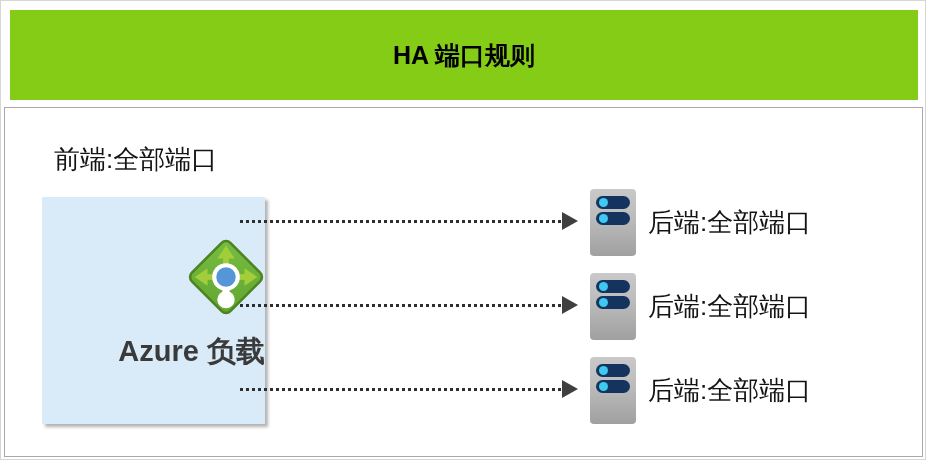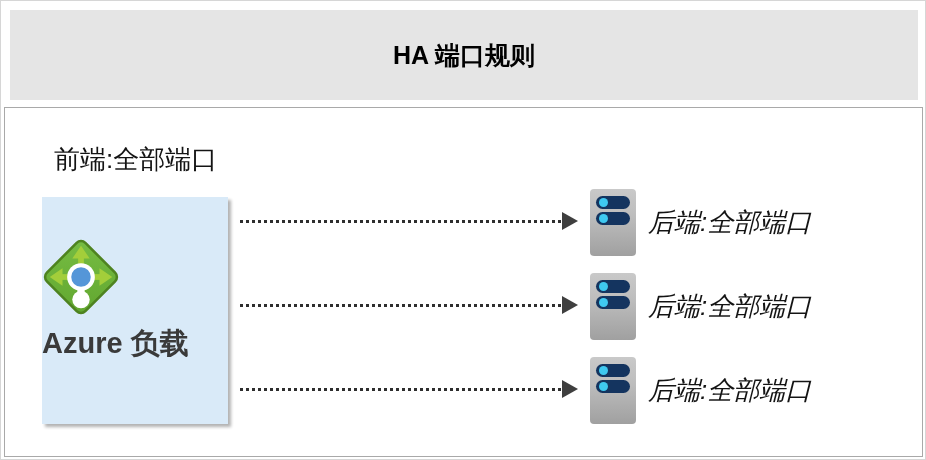--- a/index.html
+++ b/index.html
@@ -7,42 +7,42 @@
   body { font-family: "Liberation Sans", "DejaVu Sans", sans-serif; position: relative; }
 
   .canvas {
     position: absolute; left: 0; top: 0; width: 926px; height: 460px;
     background: #ffffff; border: 1px solid #d6d6d6;
   }
 
   
   .header-box {
     position: absolute; left: 9px; top: 9px; width: 908px; height: 90px;
-    background: #e5e5e5;
+    background: #84cc16;
     display: flex; flex-direction: column; align-items: center; justify-content: center;
   }
   .header-title { font-size: 25px; font-weight: bold; color: #000; line-height: 32px; }
   .header-subtitle { font-size: 24px; font-weight: normal; color: #000; line-height: 33px; }
 
   
   .content-box {
     position: absolute; left: 3px; top: 106px; width: 919px; height: 350px;
     background: #ffffff; border: 1px solid #a9a9a9;
   }
   .frontend-label {
     position: absolute; left: 49px; top: 34px;
     font-size: 26px; color: #141414; white-space: nowrap;
   }
 
   
   .lb-box {
-    position: absolute; left: 37px; top: 89px; width: 186px; height: 227px;
+    position: absolute; left: 37px; top: 89px; width: 223px; height: 227px;
     background: #d9eaf8;
     box-shadow: 3px 3px 3px rgba(0,0,0,0.3);
-    display: flex; flex-direction: column; align-items: flex-start;
+    display: flex; flex-direction: column; align-items: flex-end; gap: 8px;
   }
   .lb-icon { margin-top: 41px; width: 78px; height: 78px; }
   .lb-label {
     margin-top: 11px; text-align: center;
     font-size: 29px; font-weight: bold; color: #3a3a3a; line-height: 33px;
     white-space: nowrap;
   }
 
   
   .arrow {
@@ -75,21 +75,21 @@
   }
   .server .bar-1 { top: 7px; }
   .server .bar-2 { top: 23px; }
   .server .bar::before {
     content: ""; position: absolute; left: 3px; top: 2px;
     width: 9px; height: 9px; border-radius: 50%; background: #3fc9f0;
   }
 
   .backend-label {
     position: absolute; left: 643px; font-size: 26px; color: #141414;
-    line-height: 28px; white-space: nowrap; font-style: italic;
+    line-height: 28px; white-space: nowrap;
   }
   .backend-label-1 { top: 100px; }
   .backend-label-2 { top: 184px; }
   .backend-label-3 { top: 268px; }
 </style>
 </head>
 <body>
 
 <div class="canvas">
 

